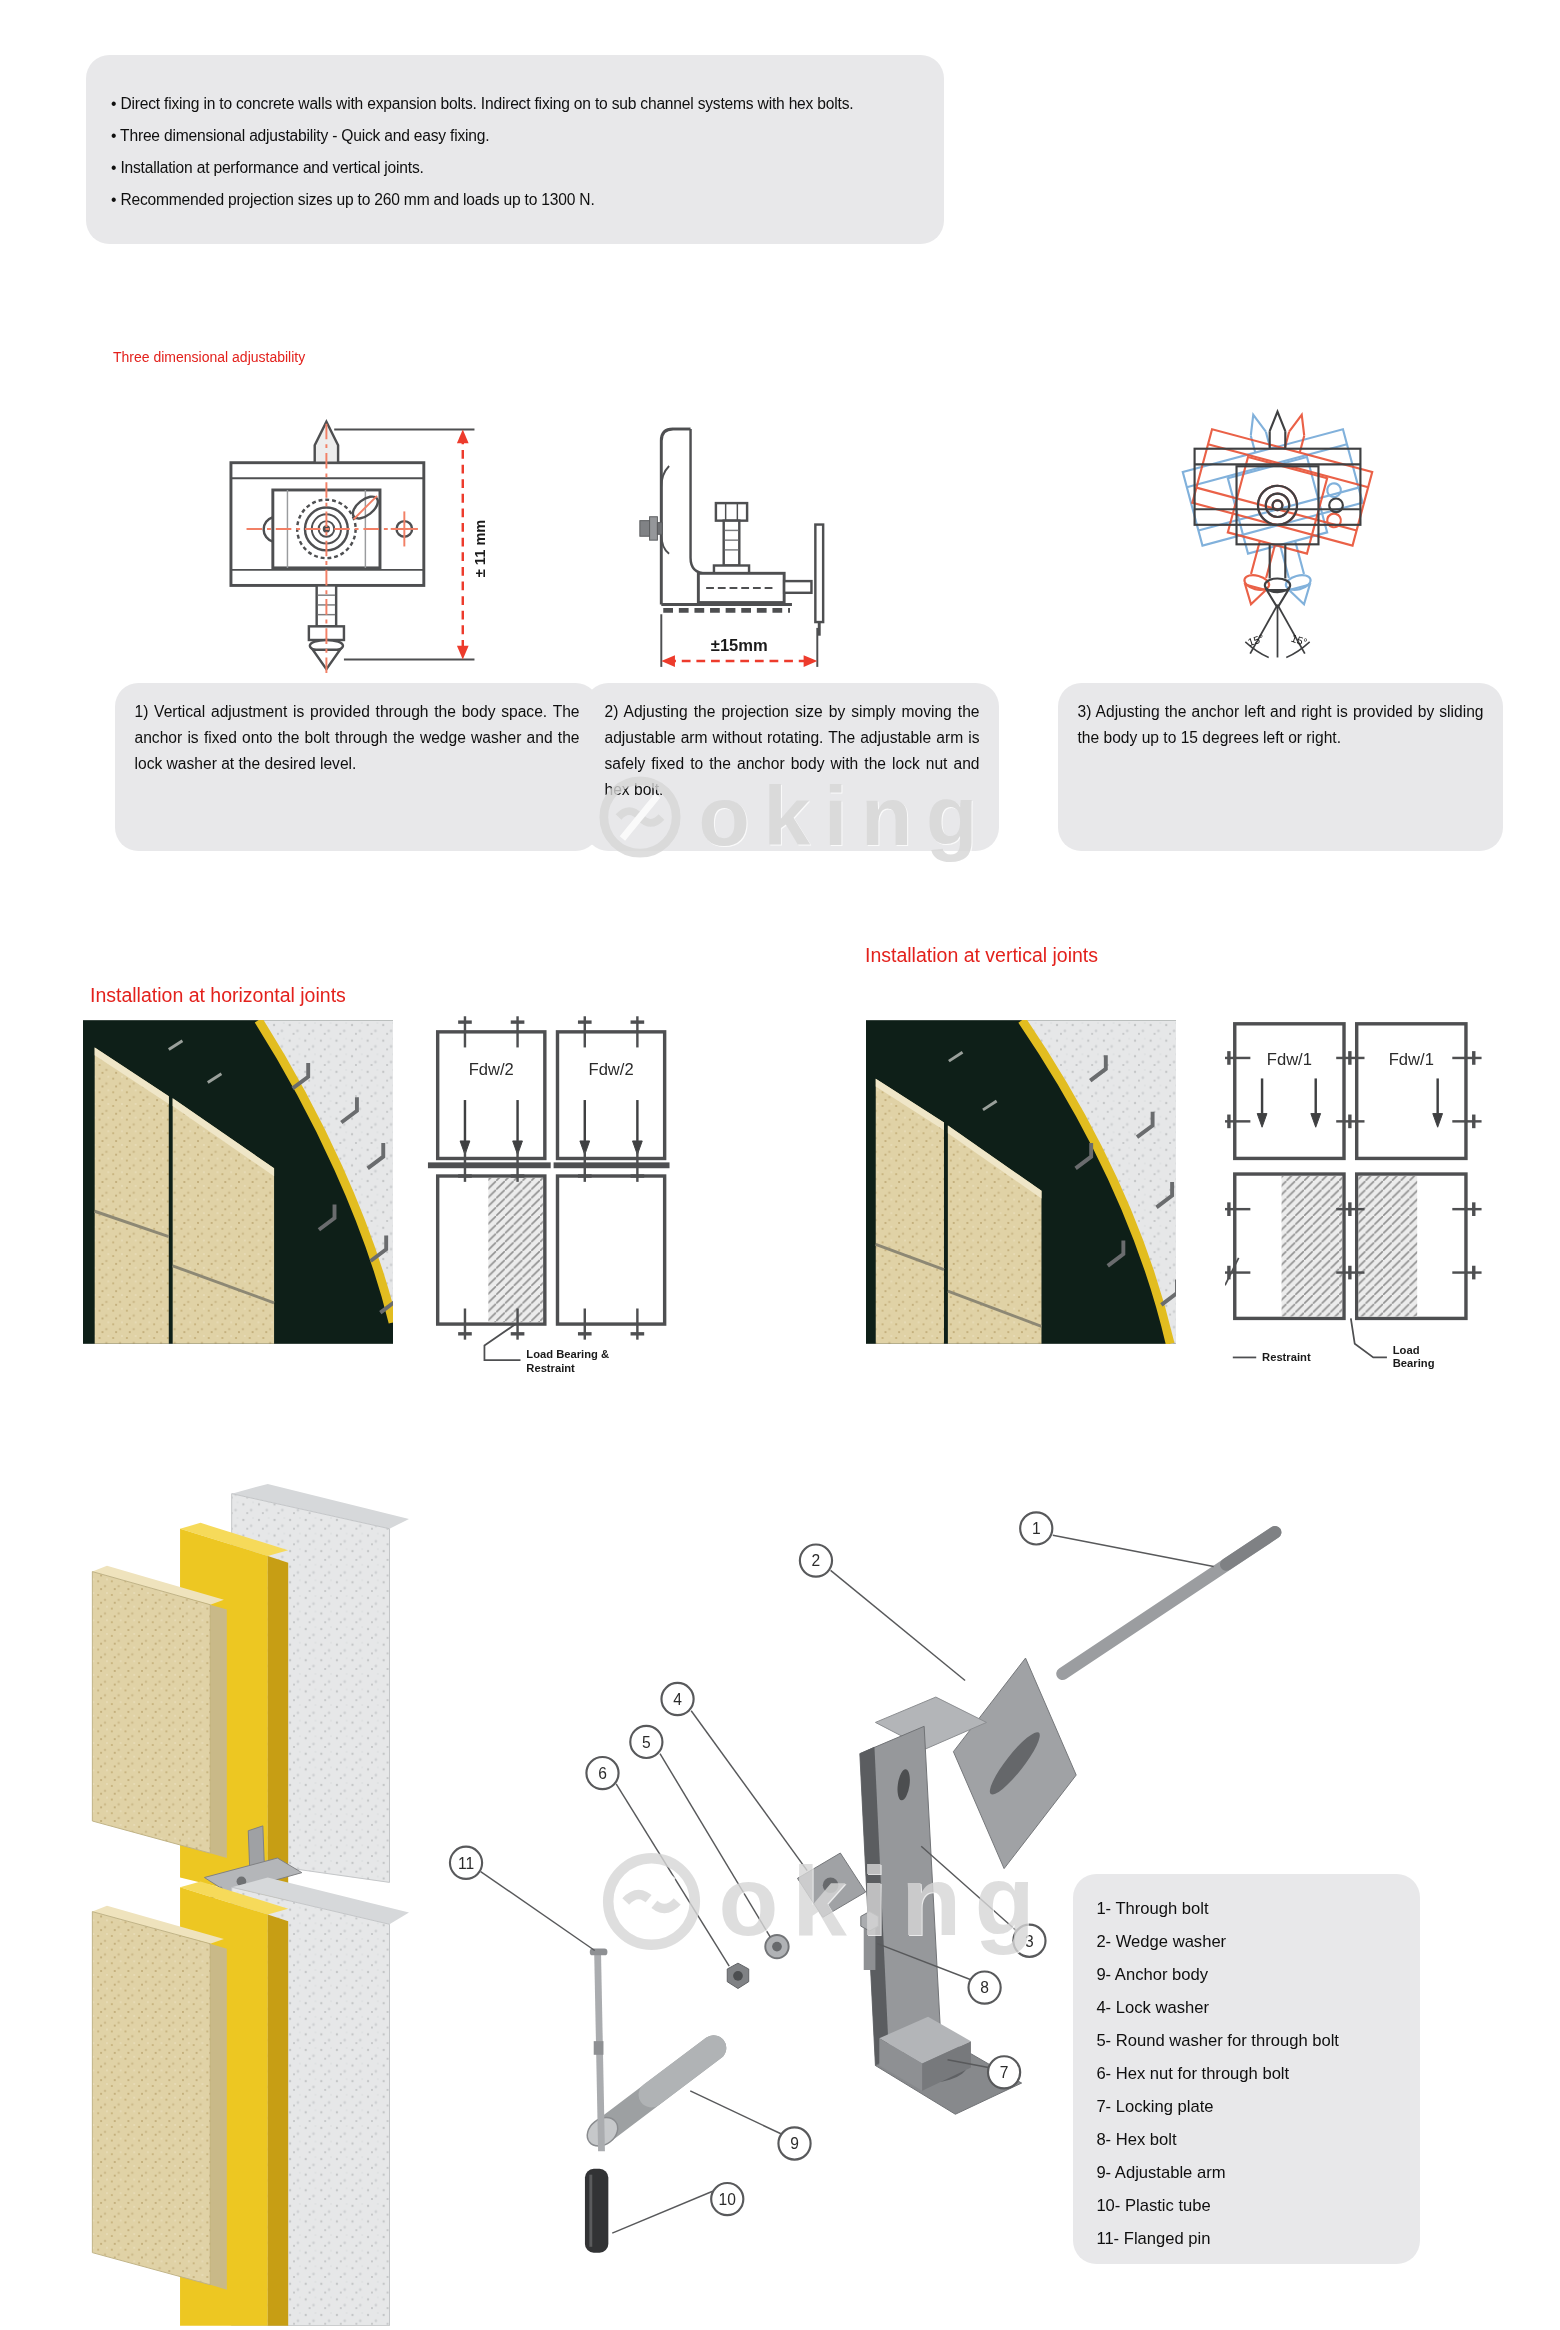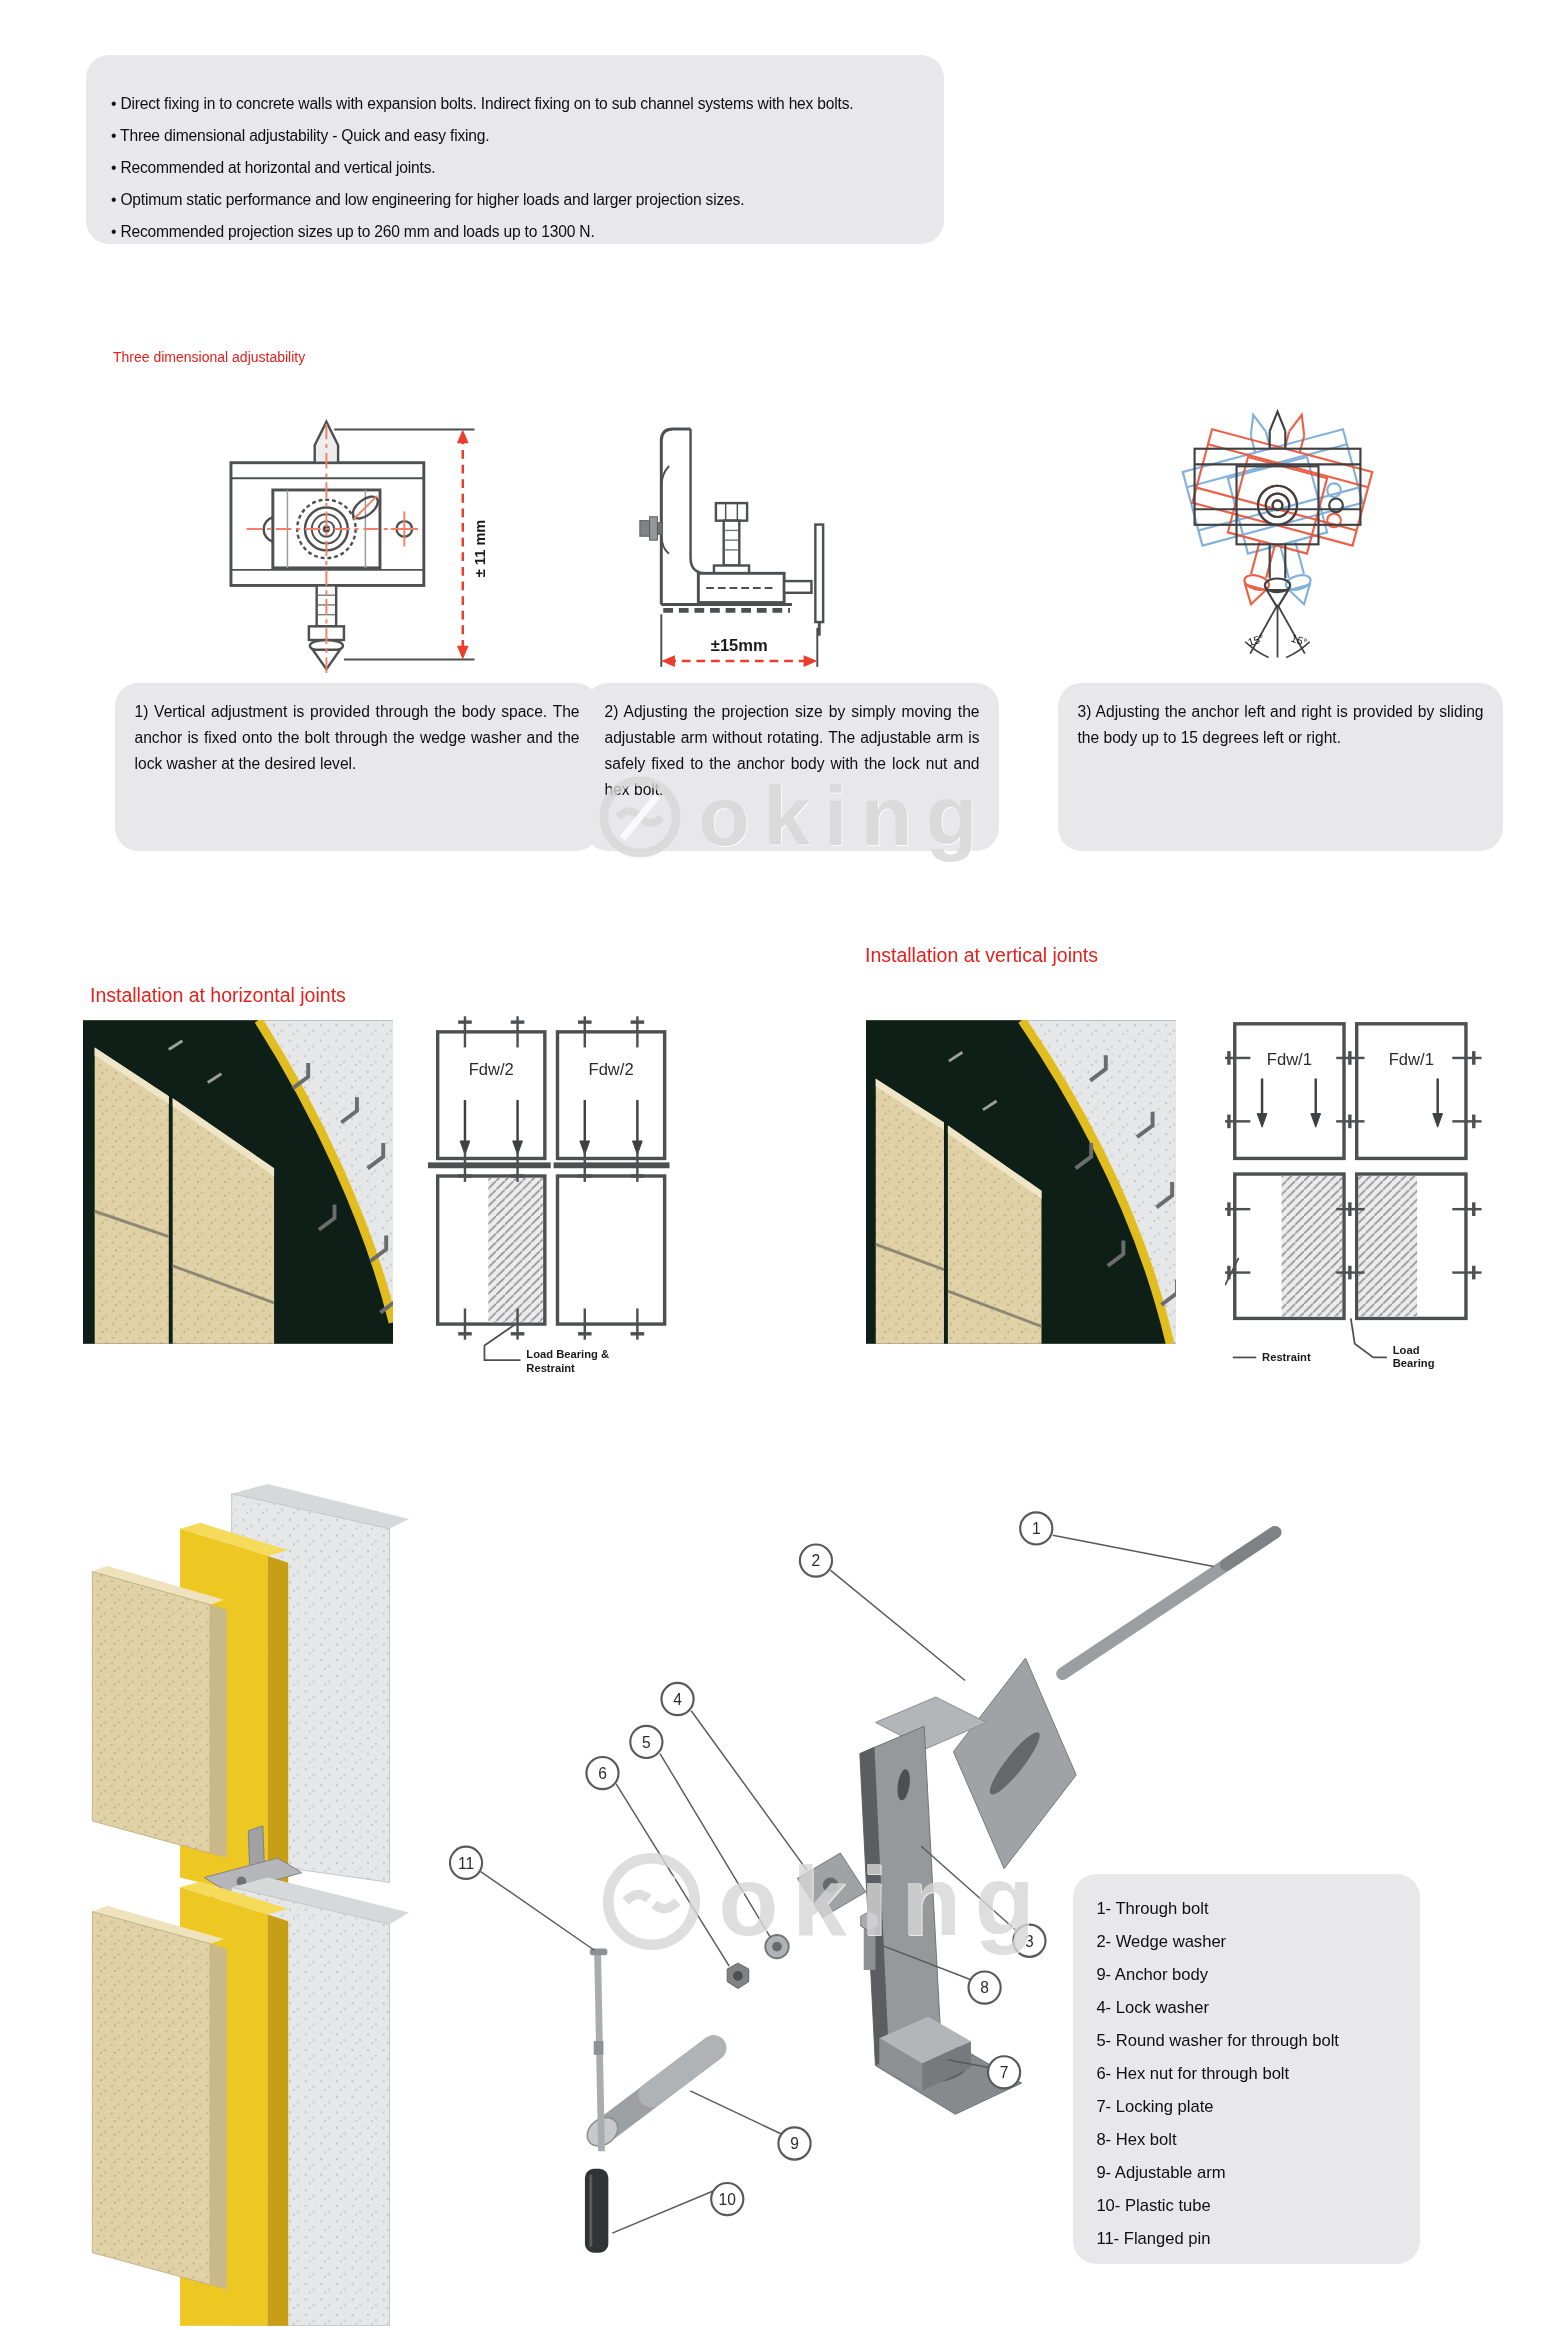--- a/index.html
+++ b/index.html
@@ -55,22 +55,21 @@
           <circle cx="8" cy="14" r="0.9" fill="#b8babc"></circle>
         <circle cx="14" cy="3" r="0.8" fill="#d8dadc"></circle>
       </pattern>
     </defs>
   </svg>
 
   
   <div class="graybox intro">
     <div class="bullet">• Direct fixing in to concrete walls with expansion bolts. Indirect fixing on to sub channel systems with hex bolts.</div>
     <div class="bullet">• Three dimensional adjustability - Quick and easy fixing.</div>
-    <div class="bullet">• Recommended at horizontal and vertical joints.</div>
-    <div class="bullet">• Optimum static performance and low engineering for higher loads and larger projection sizes.</div>
+    <div class="bullet">• Installation at performance and vertical joints.</div>
     <div class="bullet">• Recommended projection sizes up to 260 mm and loads up to 1300 N.</div>
   </div>
 
   
   <div class="heading h1">Three dimensional adjustability</div>
 
   
   <svg class="abssvg" style="left:219px;top:414px;" width="283" height="263" viewBox="0 0 290 270">
     <g stroke="#4e4f51" fill="none" stroke-width="2.5">
       <line x1="98" y1="50" x2="98" y2="176"></line>

